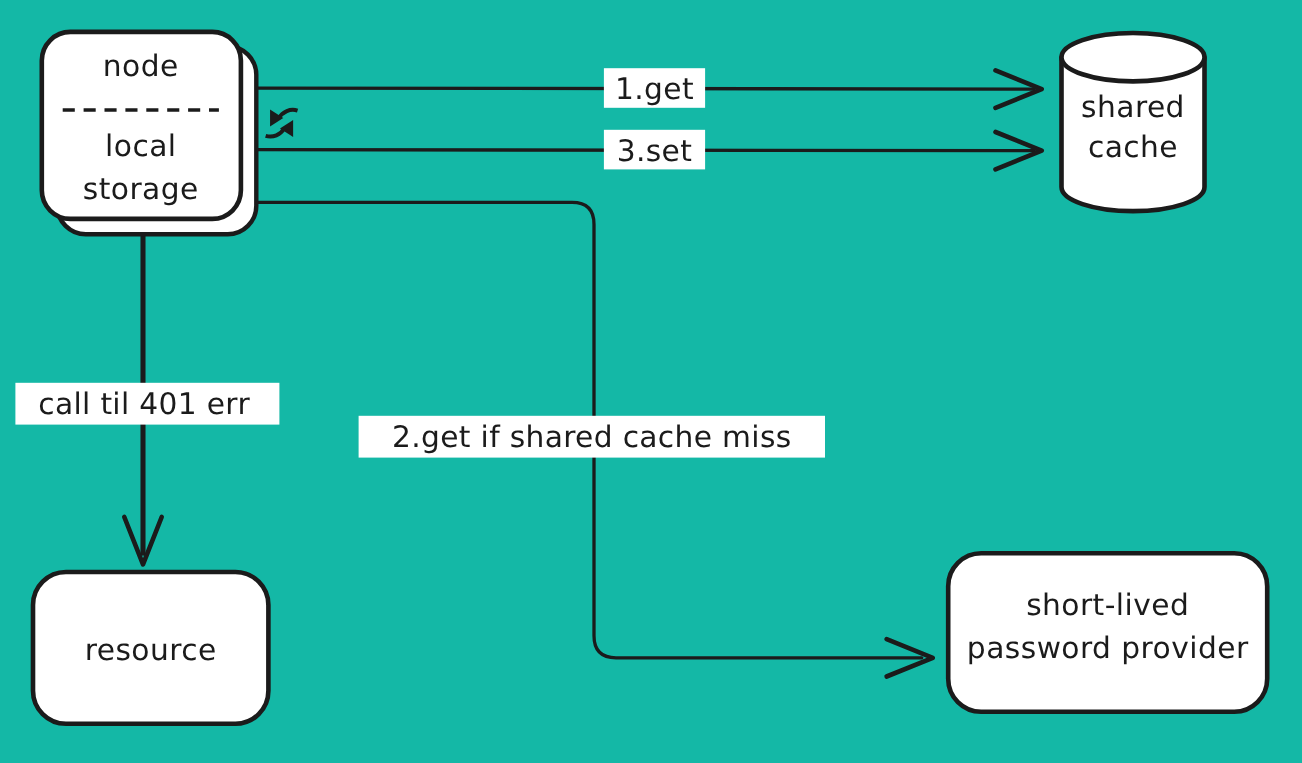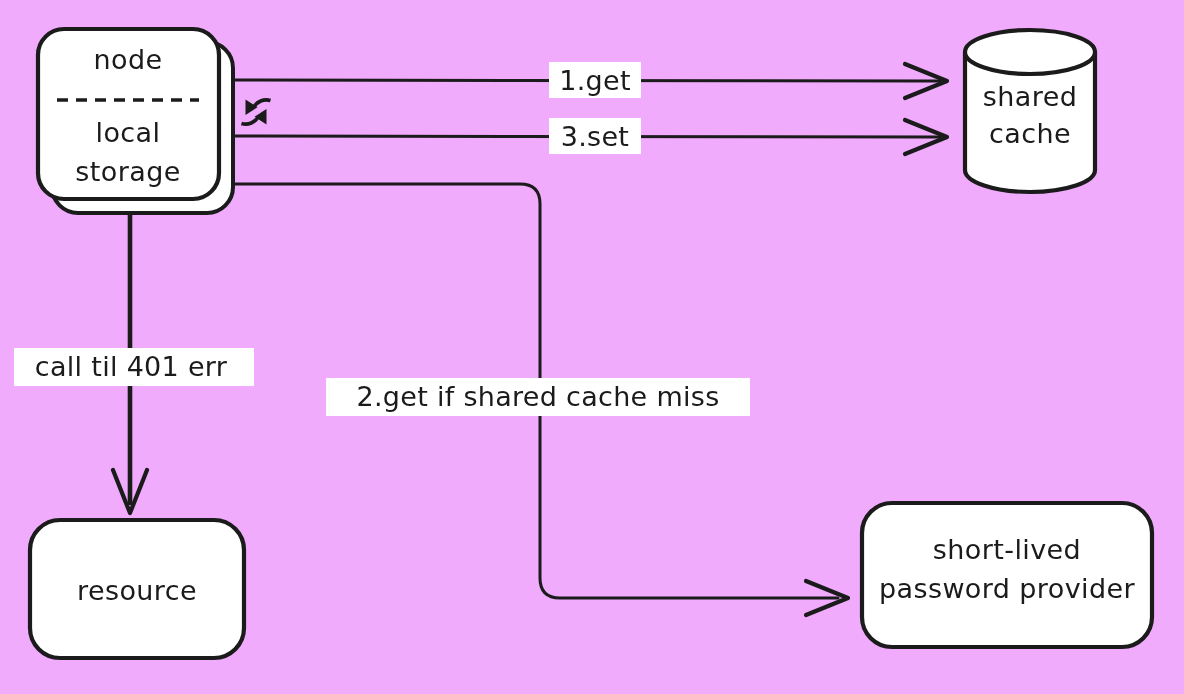--- a/index.html
+++ b/index.html
@@ -4,21 +4,21 @@
 <style>
   html, body {
     margin: 0;
     padding: 0;
     background: #ffffff;
   }
   #canvas {
     position: relative;
     width: 1184px;
     height: 694px;
-    background: #f0abfc;
+    background: #14b8a6;
     overflow: hidden;
     font-family: "DejaVu Sans", sans-serif;
   }
   svg.diagram {
     position: absolute;
     top: 0;
     left: 0;
     width: 1184px;
     height: 694px;
   }

